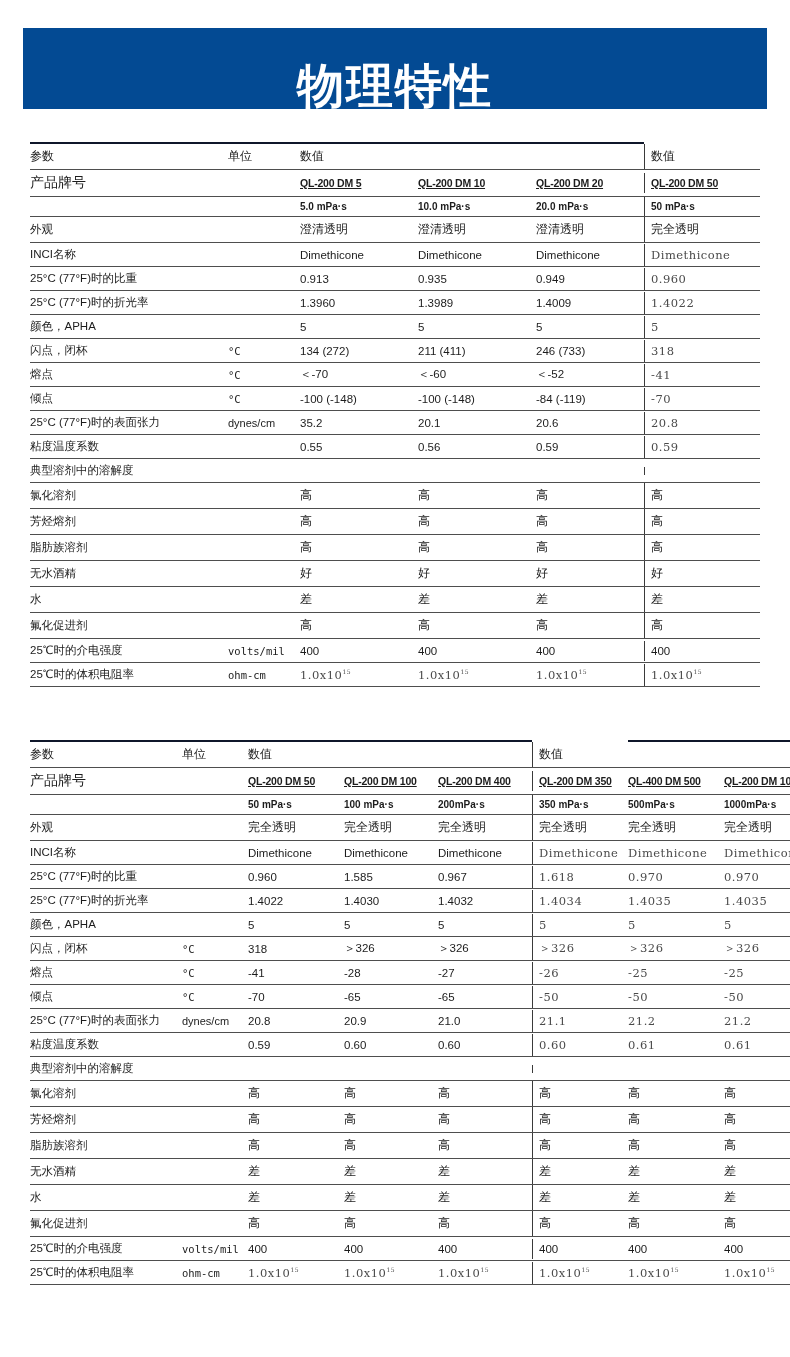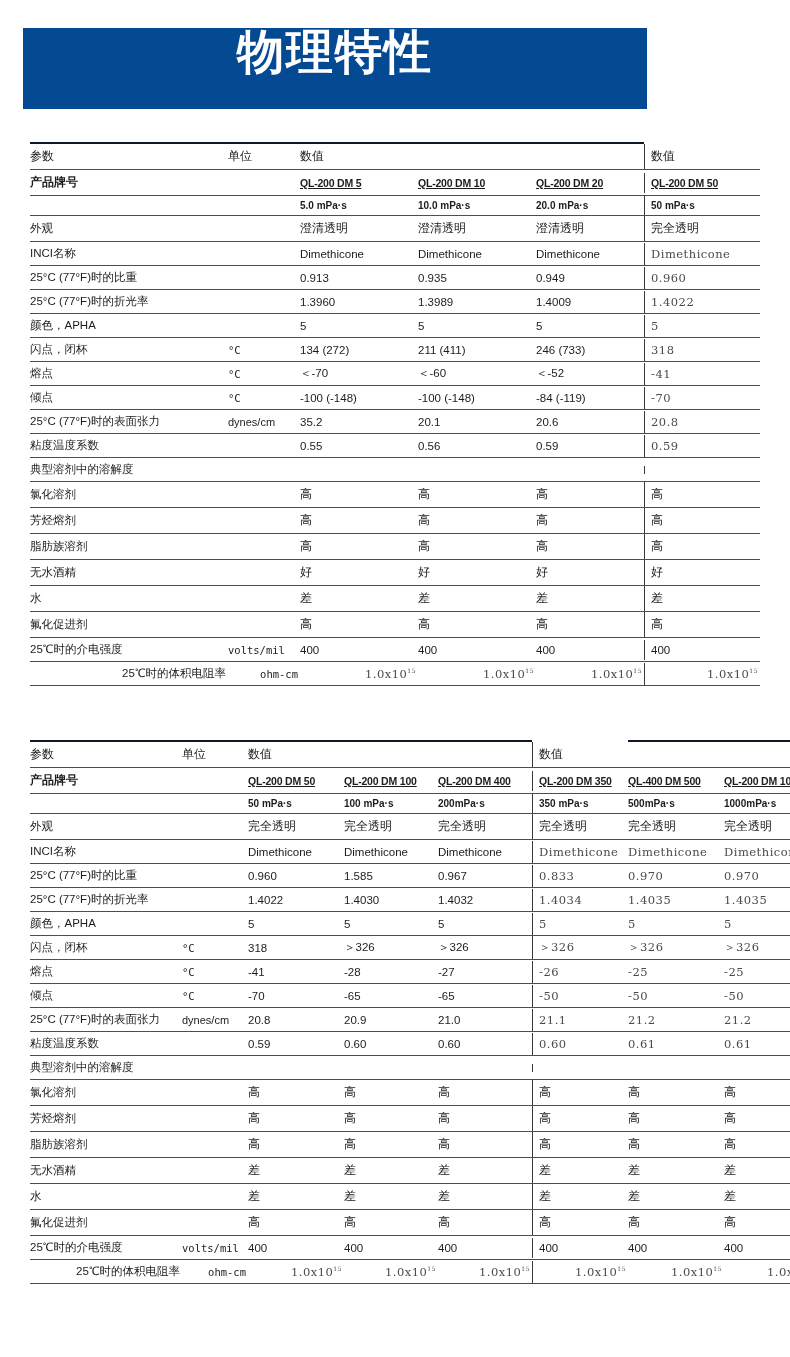--- a/index.html
+++ b/index.html
@@ -21,25 +21,25 @@
     width: 790px;
     height: 1357px;
     background: #ffffff;
   }
 
   
   .banner {
     position: absolute;
     left: 23px;
     top: 28px;
-    width: 624px;
+    width: 744px;
     height: 81px;
     background: #034a93;
     display: flex;
-    align-items: flex-start;
+    align-items: flex-end;
     justify-content: center;
   }
   .banner-title {
     color: #ffffff;
     font-family: "DejaVu Sans", "Liberation Sans", sans-serif;
     font-size: 47px;
     font-weight: 700;
     letter-spacing: 2px;
     line-height: 1;
   }
@@ -56,29 +56,28 @@
     padding: 0;
     vertical-align: middle;
     white-space: nowrap;
     overflow: visible;
   }
   .spec-table tr.rowline > td {
     border-top: 1.4px solid #4e4e4e;
   }
   .spec-table tr.rowline-bottom > td {
     border-bottom: 1.4px solid #4e4e4e;
-    text-align: right;
   }
 
   
   .c {
     display: block;
     padding: 4px 2px 4px 0;
   }
-  .param  { font-family: "DejaVu Serif", "Liberation Serif", serif; font-size: 12px; font-weight: bold; }
+  .param  { font-family: "DejaVu Serif", "Liberation Serif", serif; font-size: 14px; }
   .param-s{ font-family: "Liberation Sans", sans-serif; font-size: 11.5px; }
   .unit   { font-family: "DejaVu Sans Mono", "Liberation Mono", monospace; font-size: 10.5px; }
   .unit-s { font-family: "Liberation Sans", sans-serif; font-size: 11px; }
   .val    { font-family: "Liberation Sans", sans-serif; font-size: 11.5px; }
   .val-serif { font-family: "DejaVu Serif","Liberation Serif", serif; font-size: 11.5px; color:#4a4a4a; letter-spacing:0.5px;}
   .val-cjk{ font-family: "DejaVu Sans","Liberation Sans", sans-serif; font-size: 12px; }
   .hdr    { font-family: "DejaVu Serif","Liberation Serif", serif; font-size: 12px; }
   .brand  { font-family: "Liberation Sans", sans-serif; font-size: 10.5px; font-weight: 700; letter-spacing: -0.2px; text-decoration: underline; }
   .visc   { font-family: "Liberation Sans", sans-serif; font-size: 10px; font-weight: 700; }
 
@@ -705,21 +704,21 @@
           <td>
             <span class="c val">0.960</span>
           </td>
           <td>
             <span class="c val">1.585</span>
           </td>
           <td>
             <span class="c val">0.967</span>
           </td>
           <td>
-            <span class="c val-serif vsep">0.833</span>
+            <span class="c val-serif vsep">1.618</span>
           </td>
           <td>
             <span class="c val-serif">0.970</span>
           </td>
           <td>
             <span class="c val-serif">0.970</span>
           </td>
         </tr>
         <tr class="rowline">
           <td>

